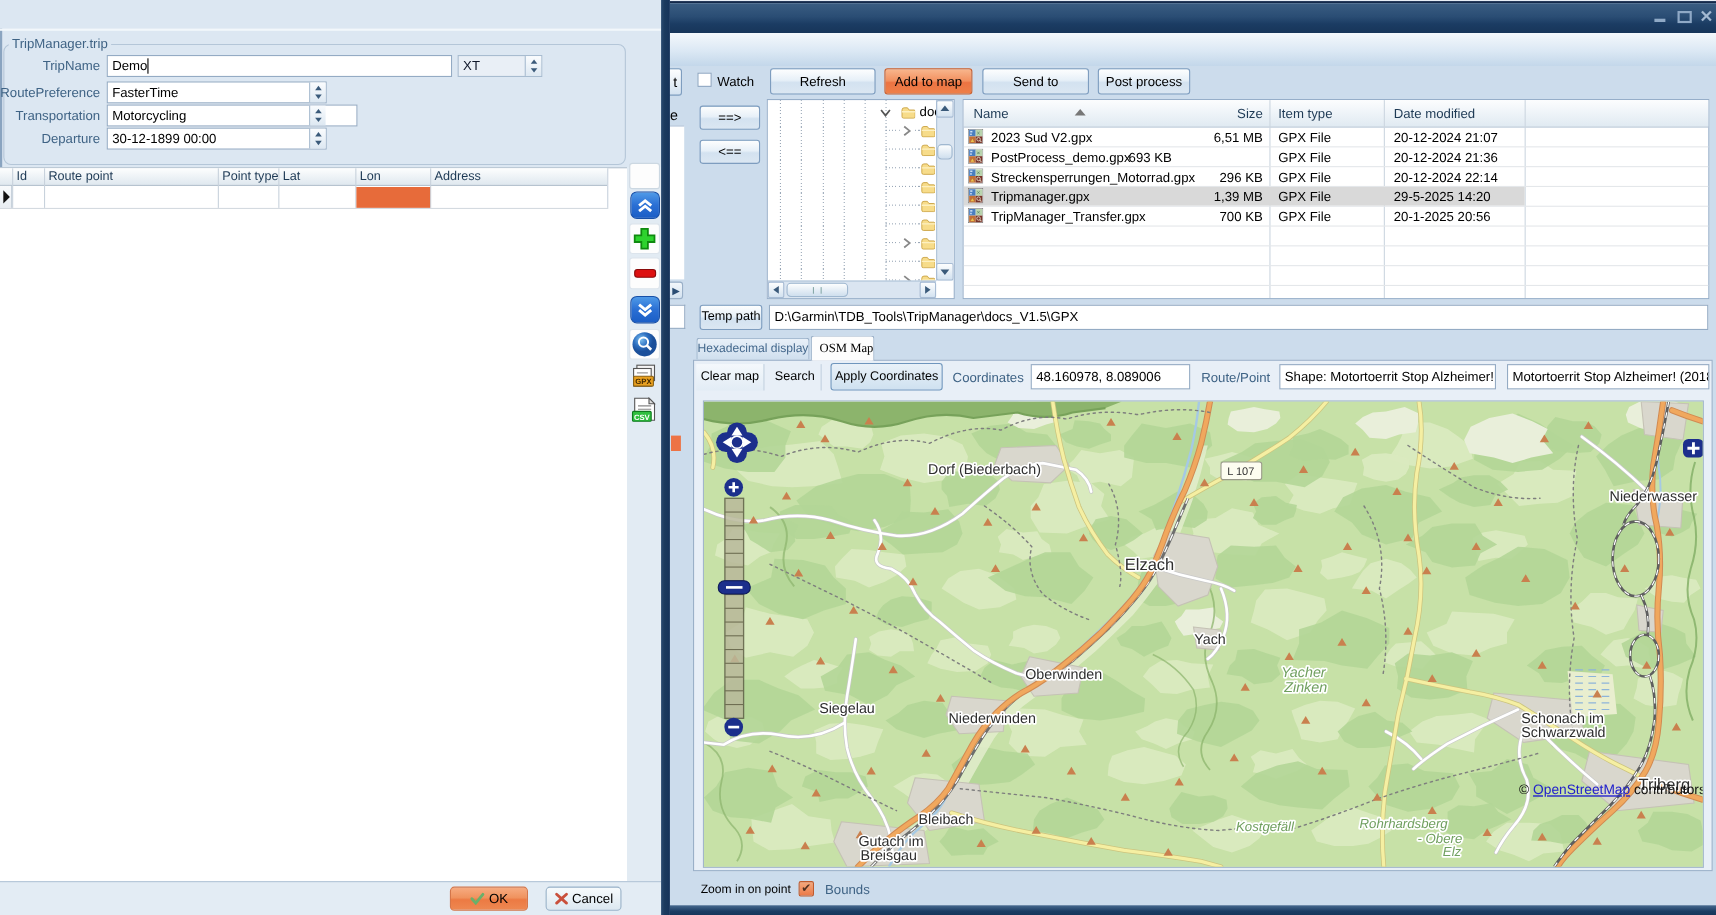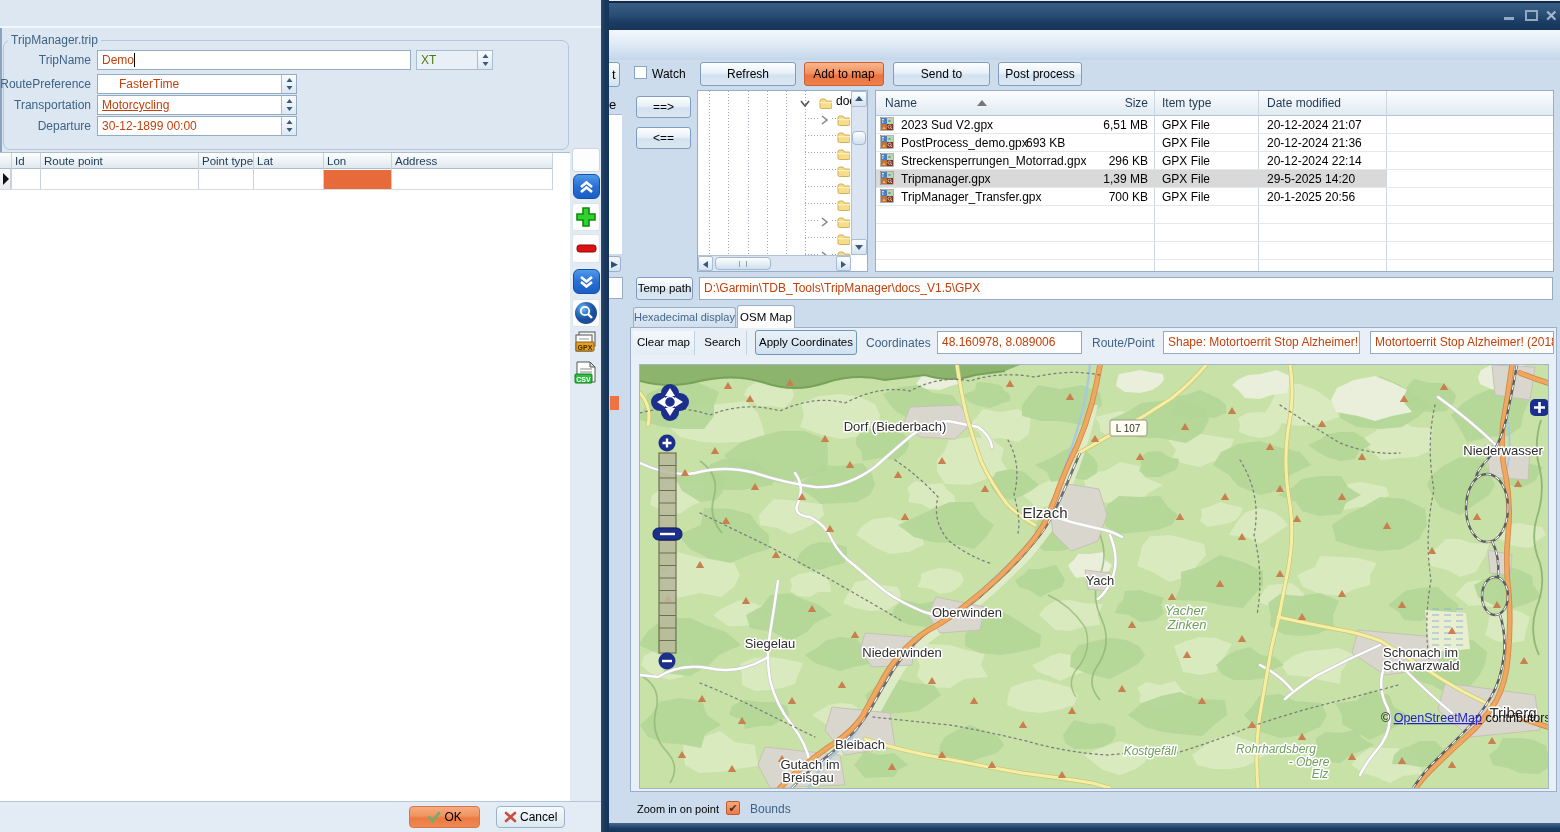--- a/index.html
+++ b/index.html
@@ -1,21 +1,21 @@
 <!DOCTYPE html>
 <html><head>
 <meta charset="utf-8">
 <style>
 * { margin:0; padding:0; box-sizing:border-box; }
 html,body { width:1560px; height:832px; overflow:hidden; font-family:"Liberation Sans", sans-serif; }
 #stage { position:relative; width:1560px; height:832px; background:#c9daea; }
 .abs { position:absolute; white-space:nowrap; }
 .lbl { color:#3f6385; font-size:12px; }
 .btn { background:linear-gradient(#fdfefe,#e7f0f8 45%,#d3e2f0 55%,#dbe7f2); border:1px solid #7e9dbf; border-radius:3px; color:#000; font-size:12px; text-align:center; }
-.inp { background:#fff; border:1px solid #94abc4; font-size:12px; color:#c2410c; }
+.inp { background:#fff; border:1px solid #94abc4; font-size:12px; color:#000000; }
 </style>
 </head>
 <body>
 <div id="stage">
 
 <div class="abs" id="main" style="left:609px;top:0;width:951px;height:832px;background:#ccdcec;">
 
   <div class="abs" style="left:0;top:0;width:951px;height:1px;background:#e8eef5;"></div>
   <div class="abs" style="left:0;top:1px;width:951px;height:2px;background:#13294a;"></div>
   <div class="abs" style="left:0;top:3px;width:951px;height:27px;background:linear-gradient(#3a5d82,#2a4d74 45%,#1b3c63 70%,#173559);"></div>
@@ -240,21 +240,21 @@
 <div class="abs" style="left:0;top:132px;width:679px;height:1px;background:#e4e7ea;"></div>
 <div class="abs" style="left:0;top:150px;width:679px;height:1px;background:#e4e7ea;"></div>
 <div class="abs" style="left:0;top:168px;width:679px;height:1px;background:#e4e7ea;"></div>
 
 </div>
 
   <div class="abs btn" style="left:27px;top:277px;width:57px;height:23px;line-height:21px;font-size:11.5px;">Temp path</div>
   <div class="abs inp" style="left:90px;top:277px;width:854px;height:23px;line-height:21px;padding-left:4px;">D:\Garmin\TDB_Tools\TripManager\docs_V1.5\GPX</div>
 
   <div class="abs" style="left:24px;top:307px;width:103px;height:20px;background:linear-gradient(#e8f0f8,#cfdfee);border:1px solid #9ab0c8;border-bottom:none;border-radius:3px 3px 0 0;color:#44688c;font-size:11px;text-align:center;line-height:19px;">Hexadecimal display</div>
-  <div class="abs" style="left:128px;top:305px;width:58px;height:23px;background:#fdfdfd;border:1px solid #9ab0c8;border-bottom:none;border-radius:3px 3px 0 0;font-size:11.5px;text-align:center;line-height:22px;z-index:3;">OSM Map</div>
+  <div class="abs" style="left:128px;top:305px;width:58px;height:23px;background:#fdfdfd;border:1px solid #9ab0c8;border-bottom:none;border-radius:3px 3px 0 0;font-size:11.5px;text-align:right;line-height:22px;z-index:3;font-family:Liberation Serif, serif;">OSM Map</div>
 
   <div class="abs" style="left:21px;top:327px;width:927px;height:465px;background:#e8eff7;border:1px solid #9ab0c8;"></div>
 
   <div class="abs" style="left:24px;top:331px;width:62px;height:24px;font-size:11.5px;text-align:center;line-height:23px;background:linear-gradient(#f4f8fc,#e2ecf5);border-right:1px solid #c3d2e0;">Clear map</div>
   <div class="abs" style="left:90px;top:331px;width:48px;height:24px;font-size:11.5px;text-align:center;line-height:23px;border-right:1px solid #c3d2e0;">Search</div>
   <div class="abs" style="left:146px;top:330px;width:102px;height:25px;background:linear-gradient(#e9f1f8,#cfe1f0);border:1px solid #6f96bd;border-radius:3px;font-size:11.5px;text-align:center;line-height:23px;">Apply Coordinates</div>
   <div class="abs lbl" style="left:257px;top:336px;">Coordinates</div>
   <div class="abs inp" style="left:328px;top:331px;width:145px;height:23px;line-height:21px;padding-left:4px;">48.160978, 8.089006</div>
   <div class="abs lbl" style="left:483px;top:336px;">Route/Point</div>
   <div class="abs inp" style="left:554px;top:331px;width:197px;height:23px;line-height:21px;padding-left:4px;white-space:nowrap;overflow:hidden;">Shape: Motortoerrit Stop Alzheimer! (20</div>
@@ -609,35 +609,35 @@
 <div class="abs" id="dialog" style="left:0;top:0;width:601px;height:832px;background:#dce7f2;">
 <div class="abs" style="left:0;top:26px;width:2px;height:806px;background:#8aa4c0;"></div>
 
   <div class="abs" style="left:0;top:26px;width:601px;height:2px;background:#f2f7fb;"></div>
 
   <div class="abs" style="left:3px;top:40px;width:566px;height:110px;border:1px solid #b4c6d8;border-radius:7px;"></div>
   <div class="abs lbl" style="left:8px;top:33px;background:#dce7f2;padding:0 3px;">TripManager.trip</div>
 
   <div class="abs lbl" style="left:0;top:53px;width:91px;text-align:right;">TripName</div>
   <div class="abs inp" style="left:97px;top:50px;width:314px;height:20px;line-height:18px;padding-left:4px;">Demo<span style="border-left:1px solid #000;"></span></div>
-  <div class="abs" style="left:416px;top:50px;width:77px;height:20px;background:#e9eff6;border:1px solid #a8bcd0;color:#4d7c0f;font-size:12px;line-height:18px;padding-left:4px;">XT</div>
+  <div class="abs" style="left:416px;top:50px;width:77px;height:20px;background:#e9eff6;border:1px solid #a8bcd0;color:#0f172a;font-size:12px;line-height:18px;padding-left:4px;">XT</div>
       <div class="abs" style="left:477px;top:51px;width:15px;height:18px;background:linear-gradient(#fafcfe,#dde8f2);border-left:1px solid #a8bcd0;"><svg width="15" height="18">
           <path d="M7.5 3 L10.5 7 L4.5 7 Z" fill="#3a5a7a"></path>
           <path d="M7.5 15 L10.5 11 L4.5 11 Z" fill="#3a5a7a"></path>
         </svg></div>
 
   <div class="abs lbl" style="left:0;top:77px;width:91px;text-align:right;">RoutePreference</div>
-  <div class="abs inp" style="left:97px;top:74px;width:200px;height:20px;line-height:18px;padding-left:21px;">FasterTime</div>
+  <div class="abs inp" style="left:97px;top:74px;width:200px;height:20px;line-height:18px;padding-left:4px;">FasterTime</div>
       <div class="abs" style="left:281px;top:75px;width:15px;height:18px;background:linear-gradient(#fafcfe,#dde8f2);border-left:1px solid #a8bcd0;"><svg width="15" height="18">
           <path d="M7.5 3 L10.5 7 L4.5 7 Z" fill="#3a5a7a"></path>
           <path d="M7.5 15 L10.5 11 L4.5 11 Z" fill="#3a5a7a"></path>
         </svg></div>
 
   <div class="abs lbl" style="left:0;top:98px;width:91px;text-align:right;">Transportation</div>
-  <div class="abs inp" style="left:97px;top:95px;width:200px;height:20px;line-height:18px;padding-left:4px;text-decoration:underline;">Motorcycling</div>
+  <div class="abs inp" style="left:97px;top:95px;width:228px;height:20px;line-height:18px;padding-left:4px;">Motorcycling</div>
       <div class="abs" style="left:281px;top:96px;width:15px;height:18px;background:linear-gradient(#fafcfe,#dde8f2);border-left:1px solid #a8bcd0;"><svg width="15" height="18">
           <path d="M7.5 3 L10.5 7 L4.5 7 Z" fill="#3a5a7a"></path>
           <path d="M7.5 15 L10.5 11 L4.5 11 Z" fill="#3a5a7a"></path>
         </svg></div>
 
   <div class="abs lbl" style="left:0;top:119px;width:91px;text-align:right;">Departure</div>
   <div class="abs inp" style="left:97px;top:116px;width:200px;height:20px;line-height:18px;padding-left:4px;">30-12-1899 00:00</div>
       <div class="abs" style="left:281px;top:117px;width:15px;height:18px;background:linear-gradient(#fafcfe,#dde8f2);border-left:1px solid #a8bcd0;"><svg width="15" height="18">
           <path d="M7.5 3 L10.5 7 L4.5 7 Z" fill="#3a5a7a"></path>
           <path d="M7.5 15 L10.5 11 L4.5 11 Z" fill="#3a5a7a"></path>

